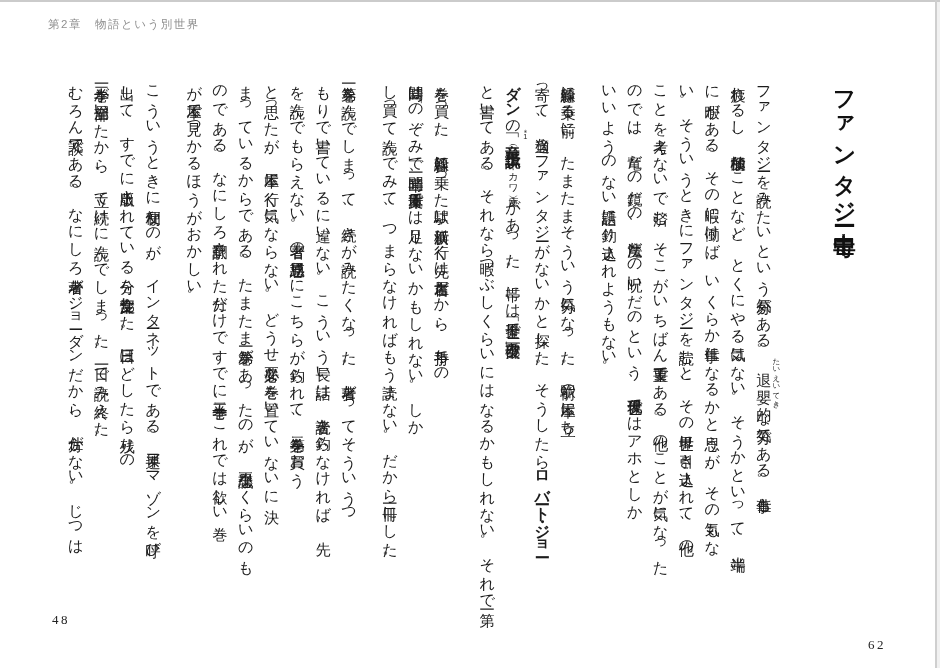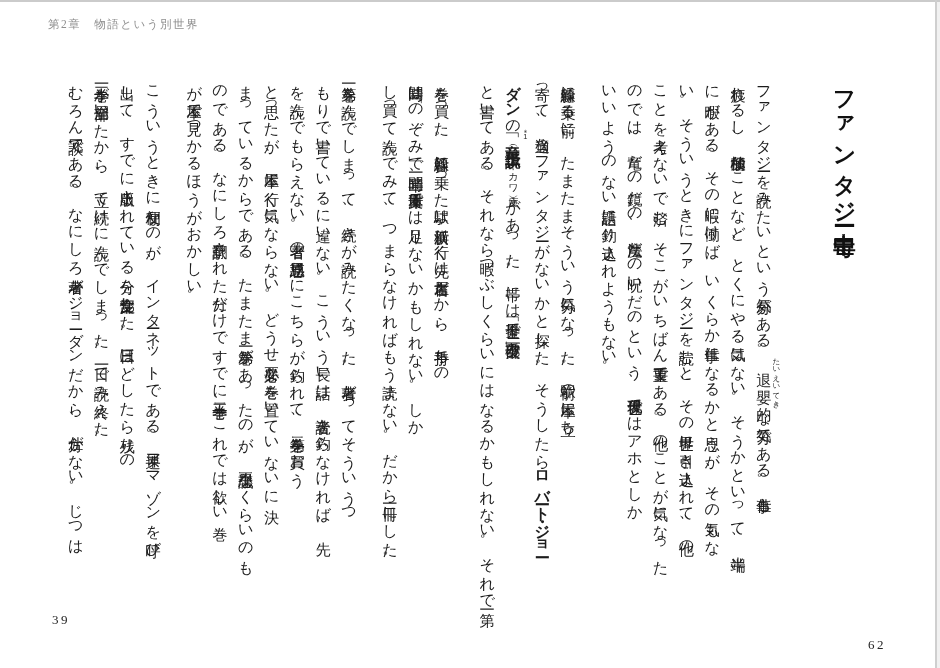--- a/index.html
+++ b/index.html
@@ -10,21 +10,21 @@
   }
   .spread { position:absolute; inset:0; background:#ffffff; }
 
   
   .edge-top   { position:absolute; top:0; left:0; width:100%; height:2px; background:#cbcbcb; }
   .edge-right { position:absolute; top:0; right:3px; width:2px; height:100%; background:#cfcfcf; }
   .edge-right-strip { position:absolute; top:0; right:0; width:3px; height:100%; background:#f1f1f1; }
 
   .running-head {
     position:absolute; left:48px; top:17px;
-    font-family:Liberation Serif, serif;
+    font-family:Liberation Sans, sans-serif;
     font-size:11.5px; color:#8f8f8f; letter-spacing:1.5px;
   }
 
   
   .vflow {
     position:absolute; top:75px; height:552px;
     writing-mode:vertical-rl; text-orientation:mixed;
   }
   .vflow-right { right:55px; }
   .vflow-left  { left:63px; }
@@ -96,14 +96,14 @@
       <p class="tcol"><span>まっているからである。たまたま第一巻があったのが、不思議なくらいのも</span></p>
       <p class="tcol"><span>のである。なにしろ翻訳された分だけですでに三十二巻、これでは欲しい巻</span></p>
       <p class="tcol"><span>が本屋で見つかるほうがおかしい。</span></p>
       <p class="tcol indent"><span>こういうときに便利なのが、インターネットである。早速アマゾンを呼び</span></p>
       <p class="tcol"><span>出して、すでに出版されている分を全部注文した。三日ほどしたら残りの</span></p>
       <p class="tcol"><span>三十一巻が全部届いたから、立て続けに読んでしまった。一日で読み終えた。</span></p>
       <p class="tcol"><span>むろん冗談である。なにしろ著者がジョーダンだから、仕方がない。じつは</span></p>
     </div>
 
   <div class="folio folio-right">62</div>
-  <div class="folio folio-left">39</div>
+  <div class="folio folio-left">48</div>
 </div>
 
 </body></html>

